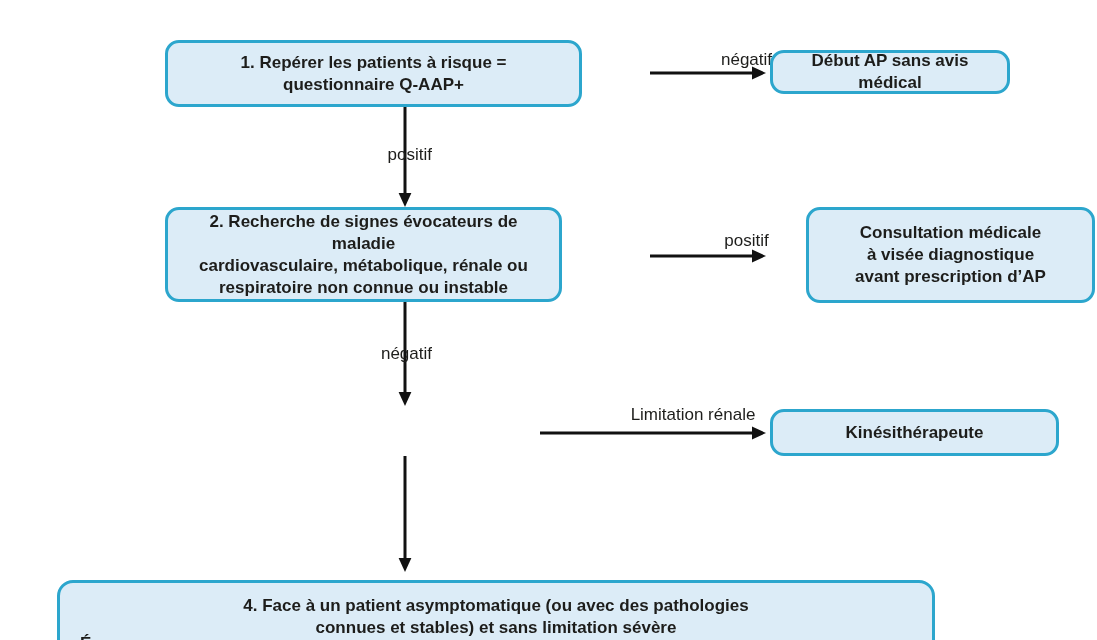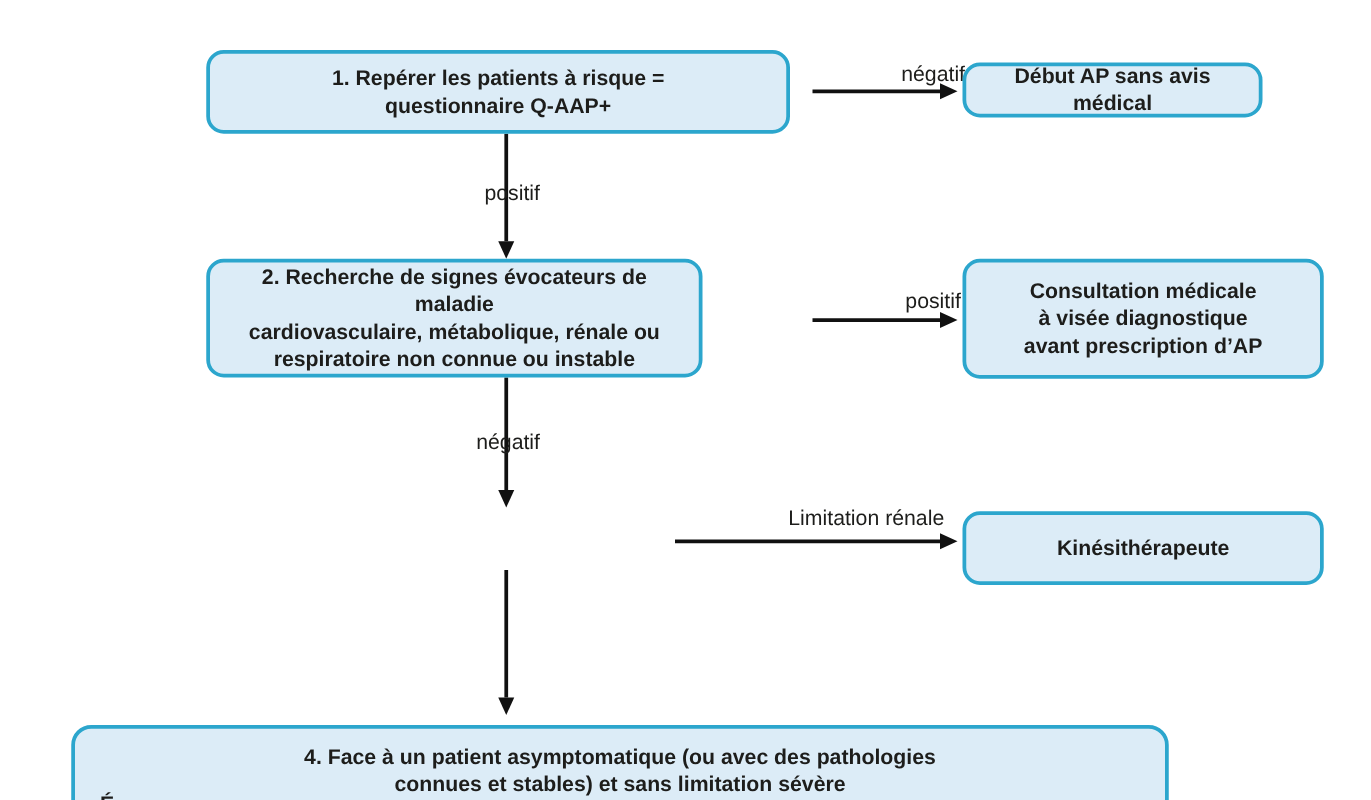--- a/index.html
+++ b/index.html
@@ -73,38 +73,38 @@
     <line x1="405" y1="302" x2="405" y2="392"></line>
     <polygon points="398.6,392 411.4,392 405,406"></polygon>
 
     <line x1="540" y1="433" x2="752" y2="433"></line>
     <polygon points="752,426.6 766,433 752,439.4"></polygon>
 
     <line x1="405" y1="456" x2="405" y2="558"></line>
     <polygon points="398.6,558 411.4,558 405,572"></polygon>
   </svg>
 
-  <div class="node" style="left:165px;top:40px;width:467px;height:67px;">1. Repérer les patients à risque =
+  <div class="node" style="left:165px;top:40px;width:417px;height:67px;">1. Repérer les patients à risque =
 questionnaire Q-AAP+</div>
   <div class="edge-label" style="left:650px;top:48px;width:113px;">négatif</div>
   <div class="node" style="left:770px;top:50px;width:240px;height:44px;">Début AP sans avis médical</div>
 
   <div class="edge-label right" style="left:272px;top:143px;width:120px;">positif</div>
 
   <div class="node" style="left:165px;top:207px;width:397px;height:95px;">2. Recherche de signes évocateurs de maladie
 cardiovasculaire, métabolique, rénale ou
 respiratoire non connue ou instable</div>
   <div class="edge-label" style="left:650px;top:229px;width:113px;">positif</div>
-  <div class="node" style="left:770px;top:207px;width:289px;height:96px;">Consultation médicale
+  <div class="node" style="left:806px;top:207px;width:289px;height:96px;">Consultation médicale
 à visée diagnostique
 avant prescription d’AP</div>
 
   <div class="edge-label right" style="left:272px;top:342px;width:120px;">négatif</div>
 
   <div class="edge-label" style="left:545px;top:403px;width:216px;">Limitation rénale</div>
-  <div class="node" style="left:770px;top:409px;width:289px;height:59px;">Kinésithérapeute</div>
+  <div class="node" style="left:770px;top:409px;width:289px;height:47px;">Kinésithérapeute</div>
 
 
   <div class="node top-align" style="left:57px;top:580px;width:878px;height:112px;">4. Face à un patient asymptomatique (ou avec des pathologies
 connues et stables) et sans limitation sévère</div>
   <div class="fragment" style="left:80px;top:634px;">É</div>
 
 </div>
 
 </body></html>

